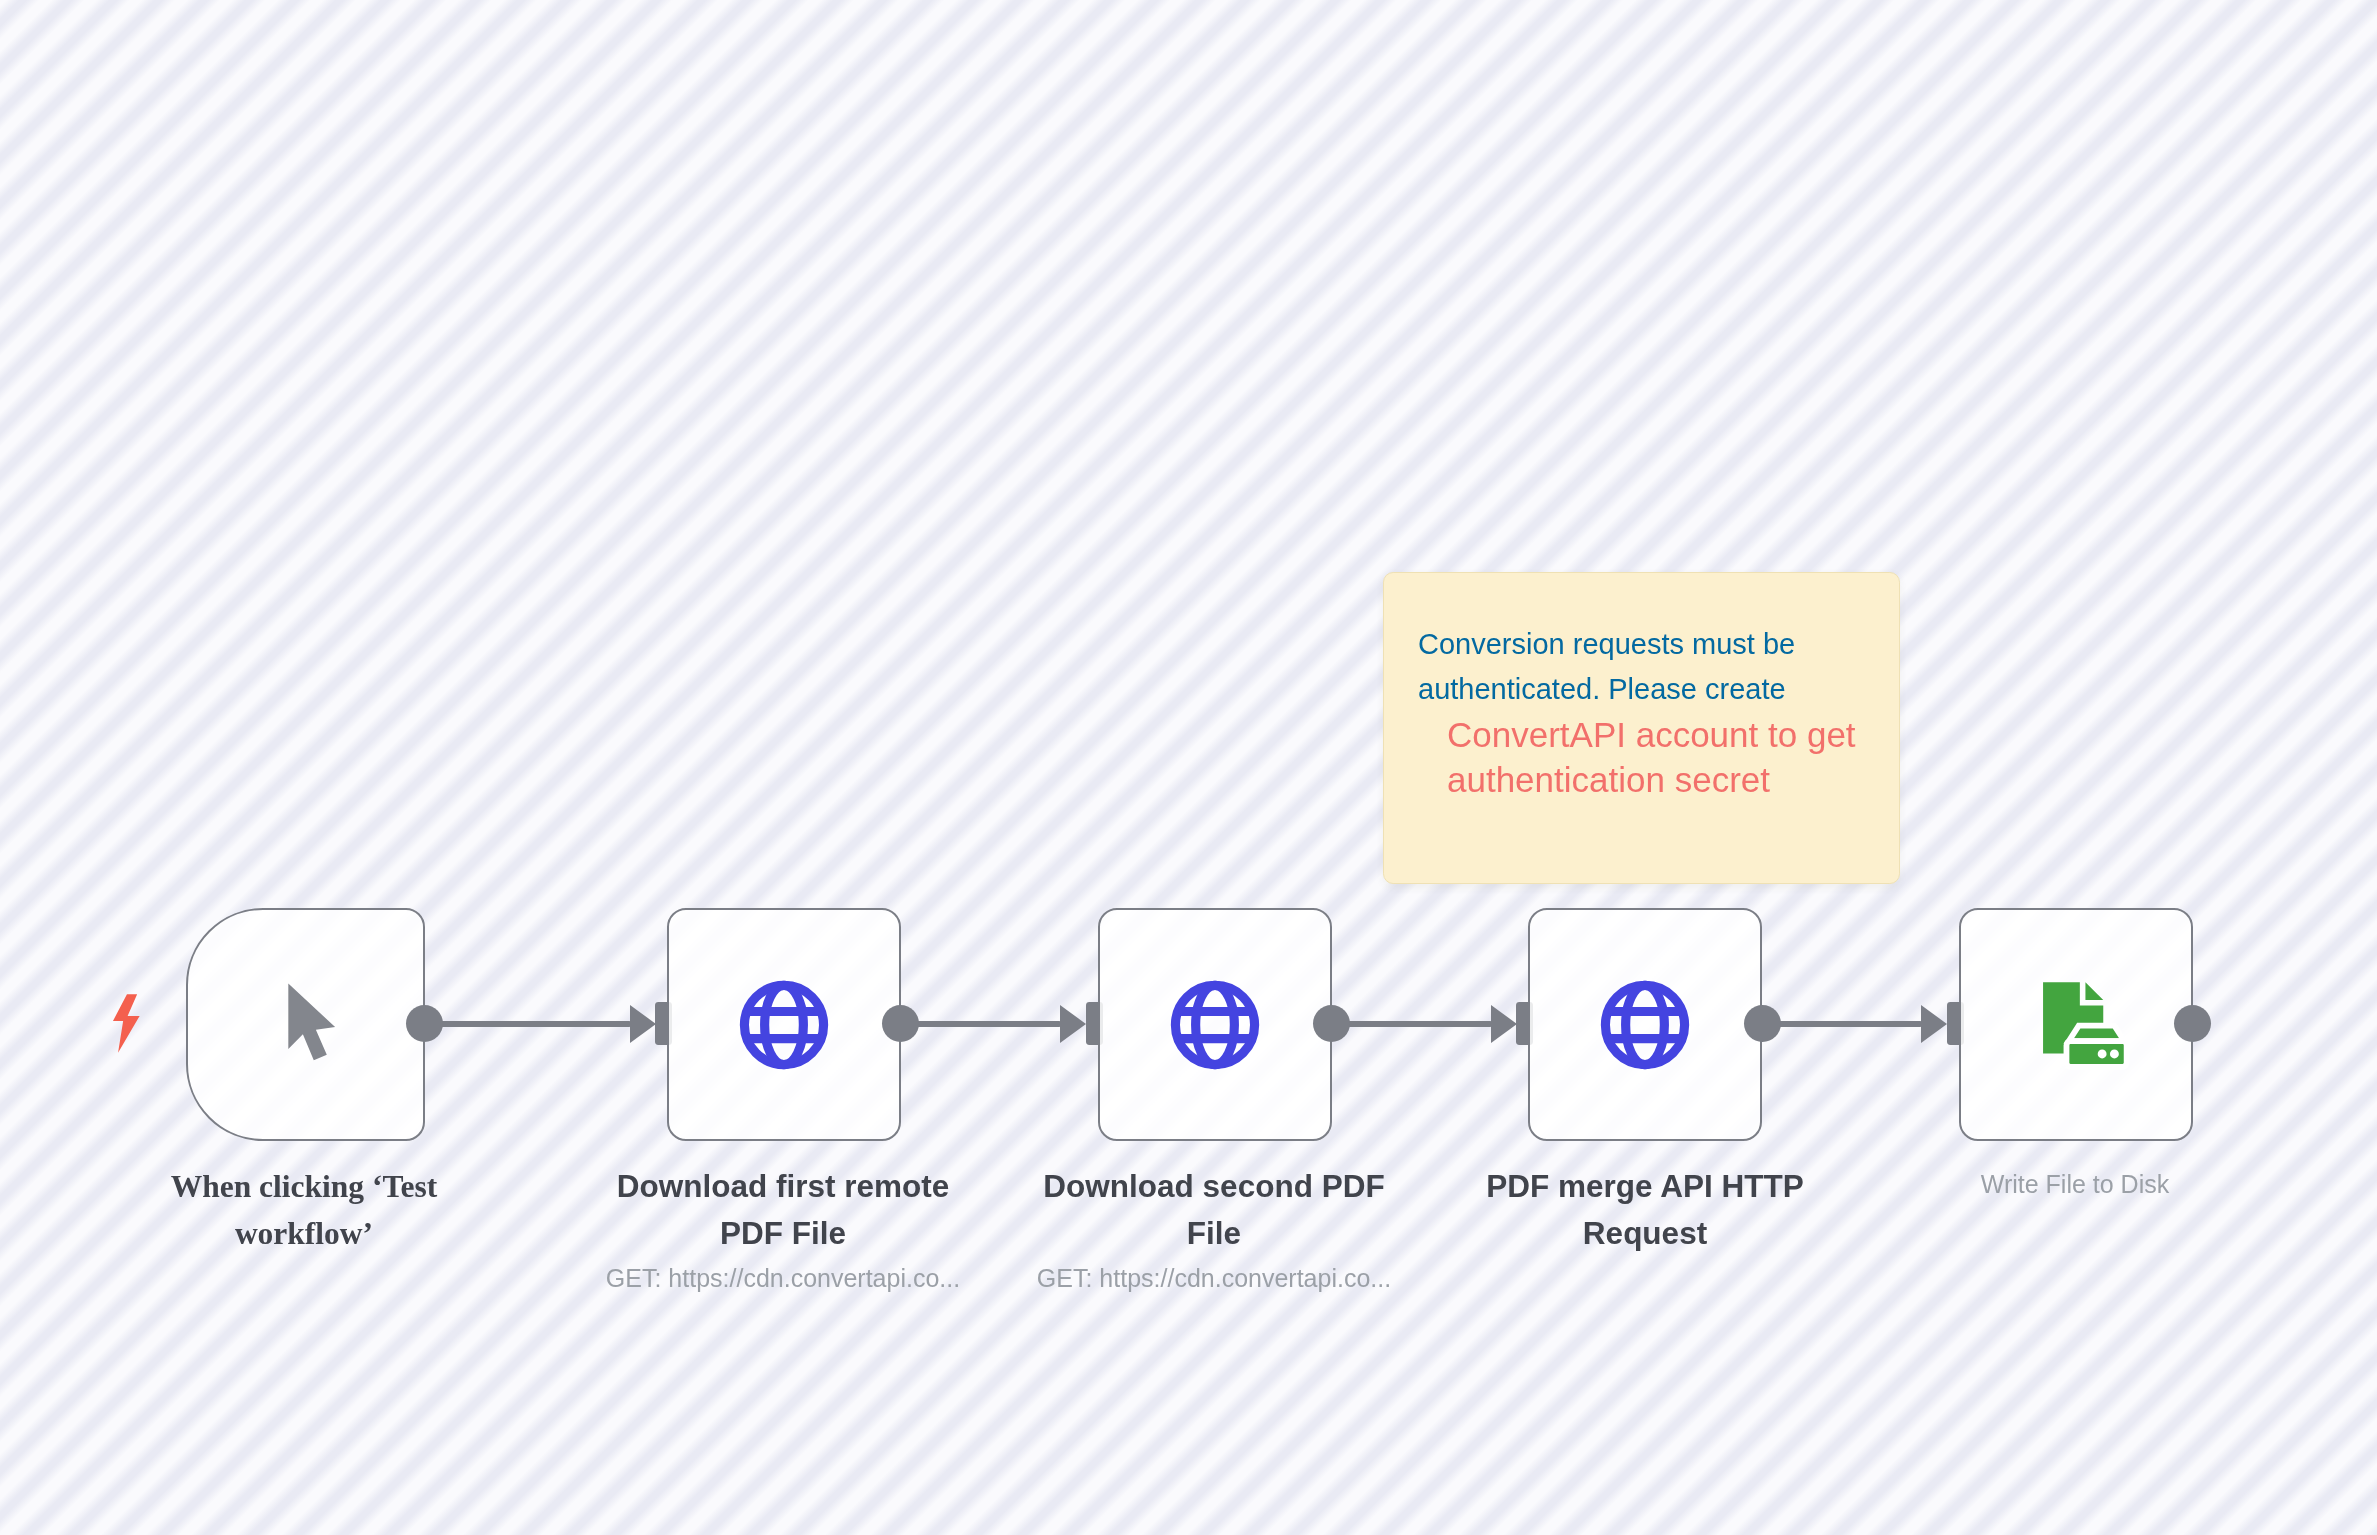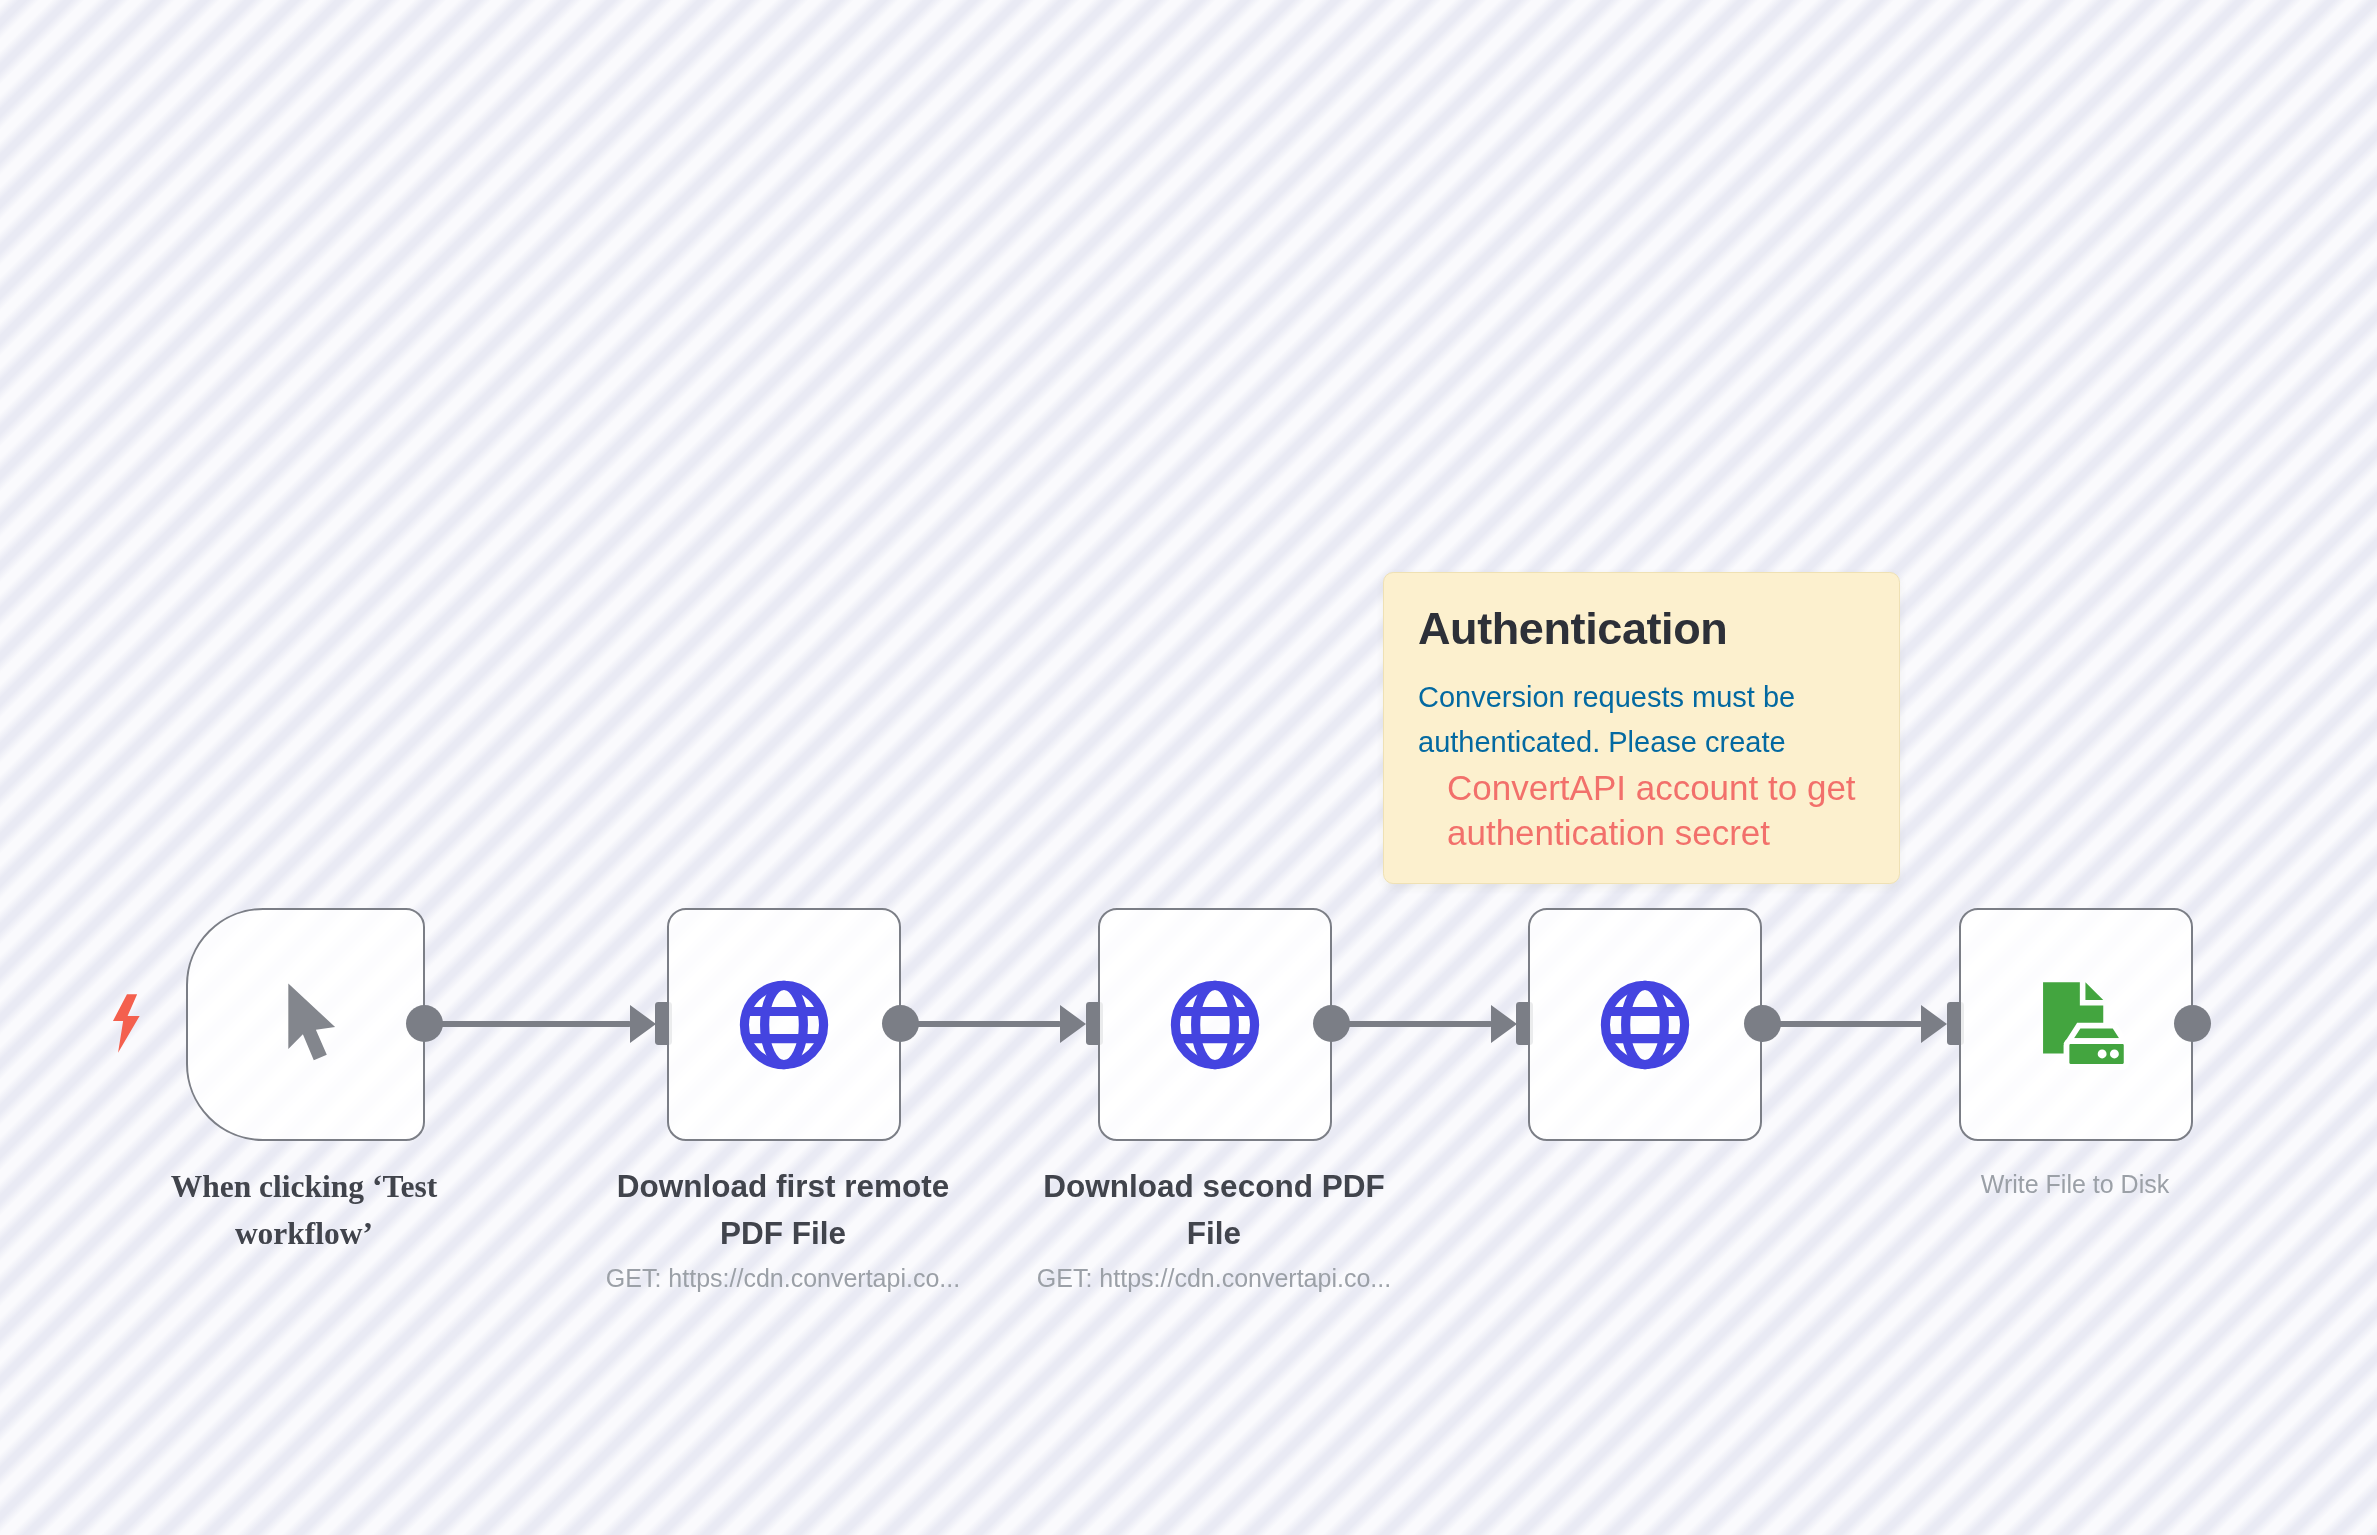--- a/index.html
+++ b/index.html
@@ -81,21 +81,20 @@
     text-align:center;
   }
   .icon-svg{display:block;}
 </style>
 </head>
 <body>
 
 <div class="canvas">
 
   <div class="sticky">
-    <h2>Authentication</h2>
     <div class="body">Conversion requests must be authenticated. Please create</div>
     <div class="link">ConvertAPI account to get</div>
     <div class="link">authentication secret</div>
   </div>
 
   <div class="wire w1"></div>
   <div class="wire w2"></div>
   <div class="wire w3"></div>
   <div class="wire w4"></div>
 
@@ -179,18 +178,22 @@
   <div class="label lb2">
     <div class="title">Download first remote</div>
     <div class="title">PDF File</div>
     <div class="sub">GET: https://cdn.convertapi.co...</div>
   </div>
   <div class="label lb3">
     <div class="title">Download second PDF</div>
     <div class="title">File</div>
     <div class="sub">GET: https://cdn.convertapi.co...</div>
   </div>
+  <div class="label lb4">
+    <div class="title">PDF merge API HTTP</div>
+    <div class="title">Request</div>
+  </div>
   <div class="label lb5">
     <div class="sub">Write File to Disk</div>
   </div>
 
 </div>
 
 
 </body></html>

